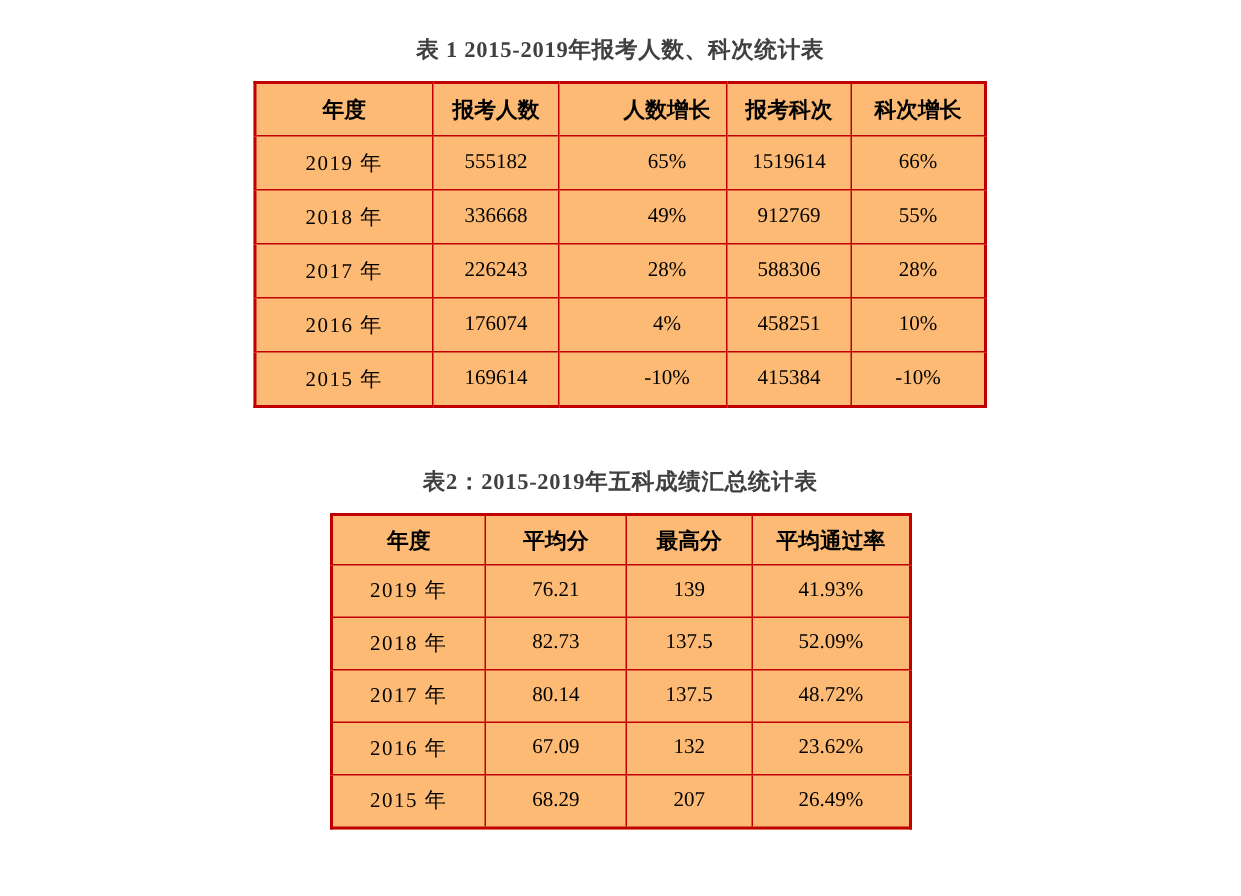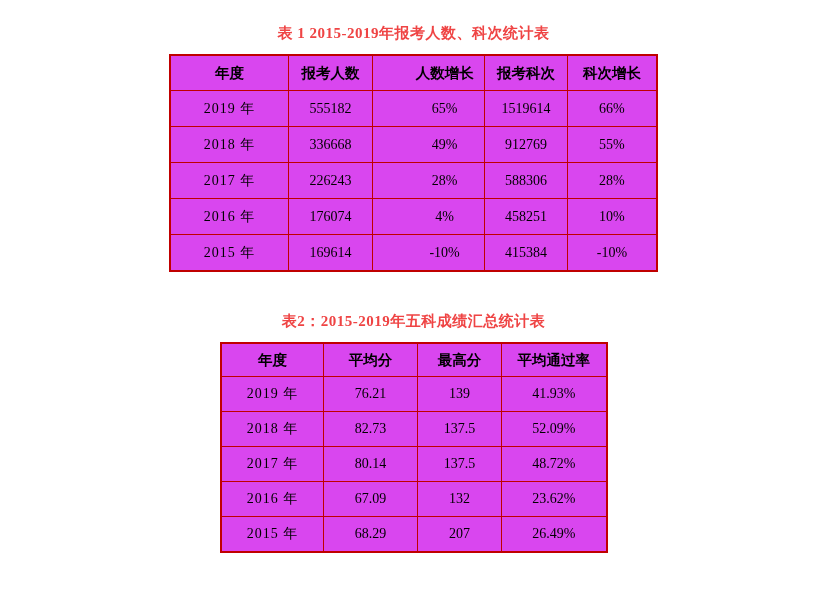--- a/index.html
+++ b/index.html
@@ -24,32 +24,32 @@
   .table-block {
     position: absolute;
     left: 0;
     width: 827px;
   }
   #block-1 { top: 24px; }
   #block-2 { top: 312px; }
 
   .table-title {
     text-align: center;
-    color: #ef4444;
+    color: #404040;
     font-weight: bold;
     font-size: 15px;
     letter-spacing: 0.5px;
     margin-bottom: 11px;
     font-family: "Liberation Serif", "DejaVu Serif", serif;
   }
 
   table.stat {
     border-collapse: collapse;
     margin: 0 auto;
-    background: #d946ef;
+    background: #fdba74;
   }
 
   table.stat td, table.stat th {
     border: 1px solid #c00000;
     font-weight: normal;
     font-size: 14px;
     text-align: center;
     vertical-align: middle;
     font-family: "Liberation Serif", "DejaVu Serif", serif;
     padding: 0;

